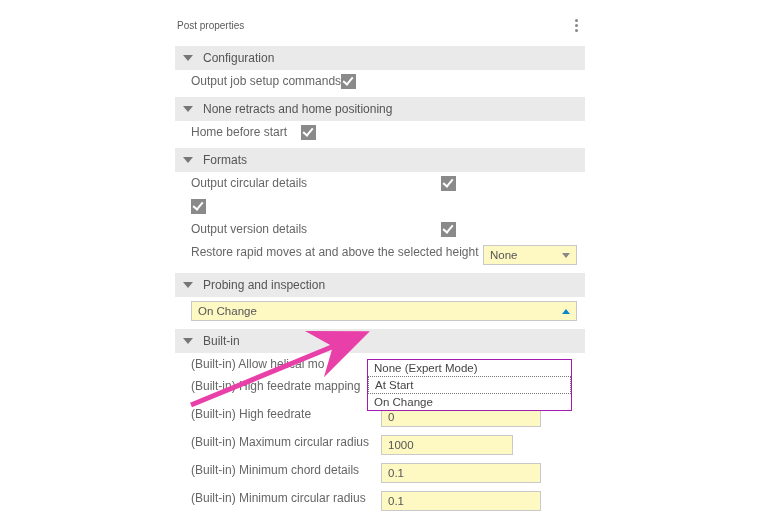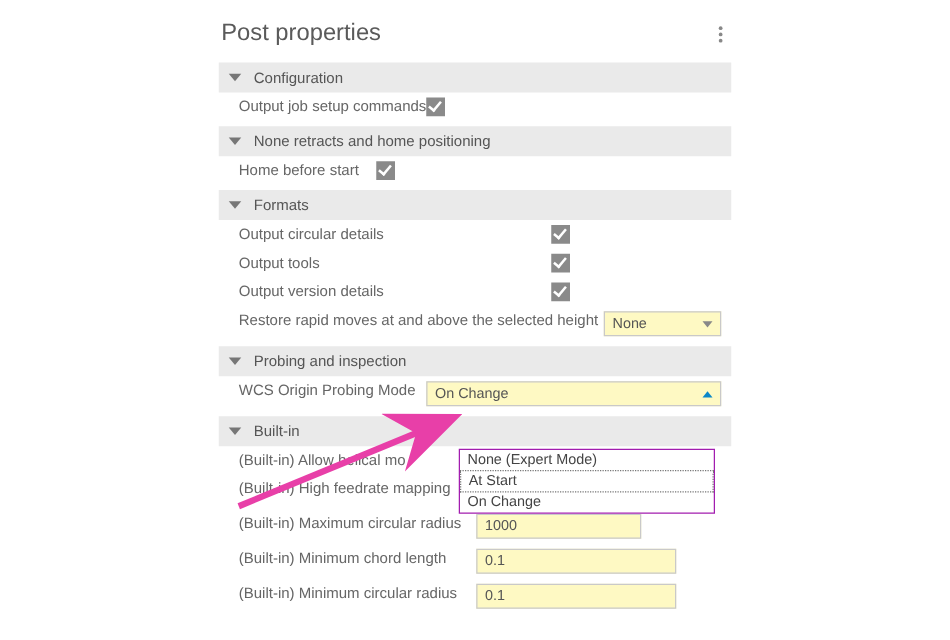--- a/index.html
+++ b/index.html
@@ -15,21 +15,21 @@
     margin-left: 175px;
     margin-top: 12px;
   }
   .panel-header {
     display: flex;
     align-items: center;
     justify-content: space-between;
     padding: 4px 2px 8px 2px;
   }
   .panel-title {
-    font-size: 19px;
+    font-size: 10px;
     color: #5a5a5a;
   }
   .kebab {
     width: 14px;
     height: 18px;
     display: flex;
     flex-direction: column;
     justify-content: center;
     align-items: center;
     gap: 2px;
@@ -168,41 +168,39 @@
 
   <div class="section-header">
     <div class="chev"></div>
     <div class="section-title">Formats</div>
   </div>
   <div class="row">
     <div class="lbl">Output circular details</div>
     <div class="checkbox"></div>
   </div>
   <div class="row">
-    <div class="lbl">Output tools</div>
     <div class="checkbox"></div>
   </div>
   <div class="row">
     <div class="lbl">Output version details</div>
     <div class="checkbox"></div>
   </div>
   <div class="row">
     <div class="lbl" style="min-width:292px">Restore rapid moves at and above the selected height</div>
     <div class="select text-narrow" style="width:100px">
       <span>None</span>
       <div class="caret"></div>
     </div>
   </div>
 
   <div class="section-header">
     <div class="chev"></div>
     <div class="section-title">Probing and inspection</div>
   </div>
   <div class="row">
-    <div class="lbl short">WCS Origin Probing Mode</div>
     <div class="select select-wide open">
       <span>On Change</span>
       <div class="caret"></div>
     </div>
   </div>
 
   <div class="section-header">
     <div class="chev"></div>
     <div class="section-title">Built-in</div>
   </div>
@@ -210,27 +208,33 @@
     <div class="lbl short">(Built-in) Allow helical mo</div>
   </div>
   <div class="row two-col">
     <div class="lbl">(Built-in) High feedrate mapping</div>
     <div class="select preserve">
       <span>Preserve rapid movement</span>
       <div class="caret"></div>
     </div>
   </div>
   <div class="row two-col">
+    <div class="lbl">(Built-in) High feedrate</div>
+    <div class="textfield" style="width:160px">
+      <span>0</span>
+    </div>
+  </div>
+  <div class="row two-col">
     <div class="lbl">(Built-in) Maximum circular radius</div>
     <div class="textfield" style="width:132px">
       <span>1000</span>
     </div>
   </div>
   <div class="row two-col">
-    <div class="lbl">(Built-in) Minimum chord length</div>
+    <div class="lbl">(Built-in) Minimum chord details</div>
     <div class="textfield" style="width:160px">
       <span>0.1</span>
     </div>
   </div>
   <div class="row two-col">
     <div class="lbl">(Built-in) Minimum circular radius</div>
     <div class="textfield" style="width:160px">
       <span>0.1</span>
     </div>
   </div>

